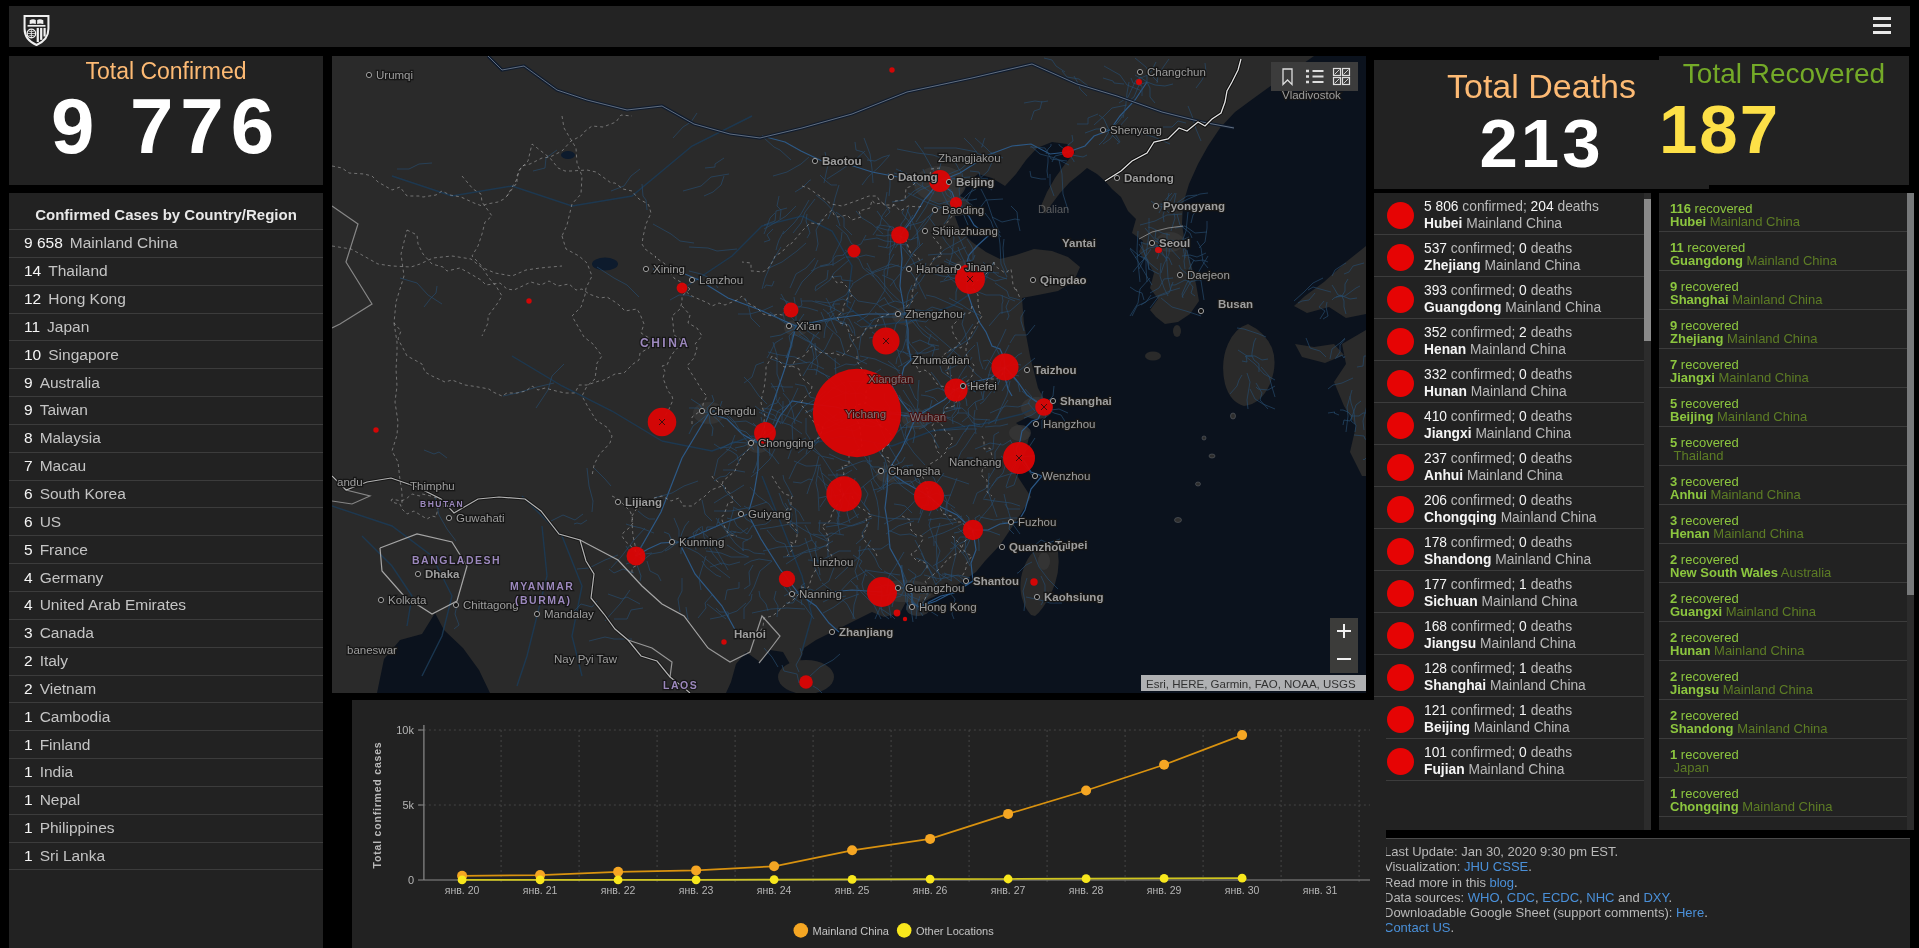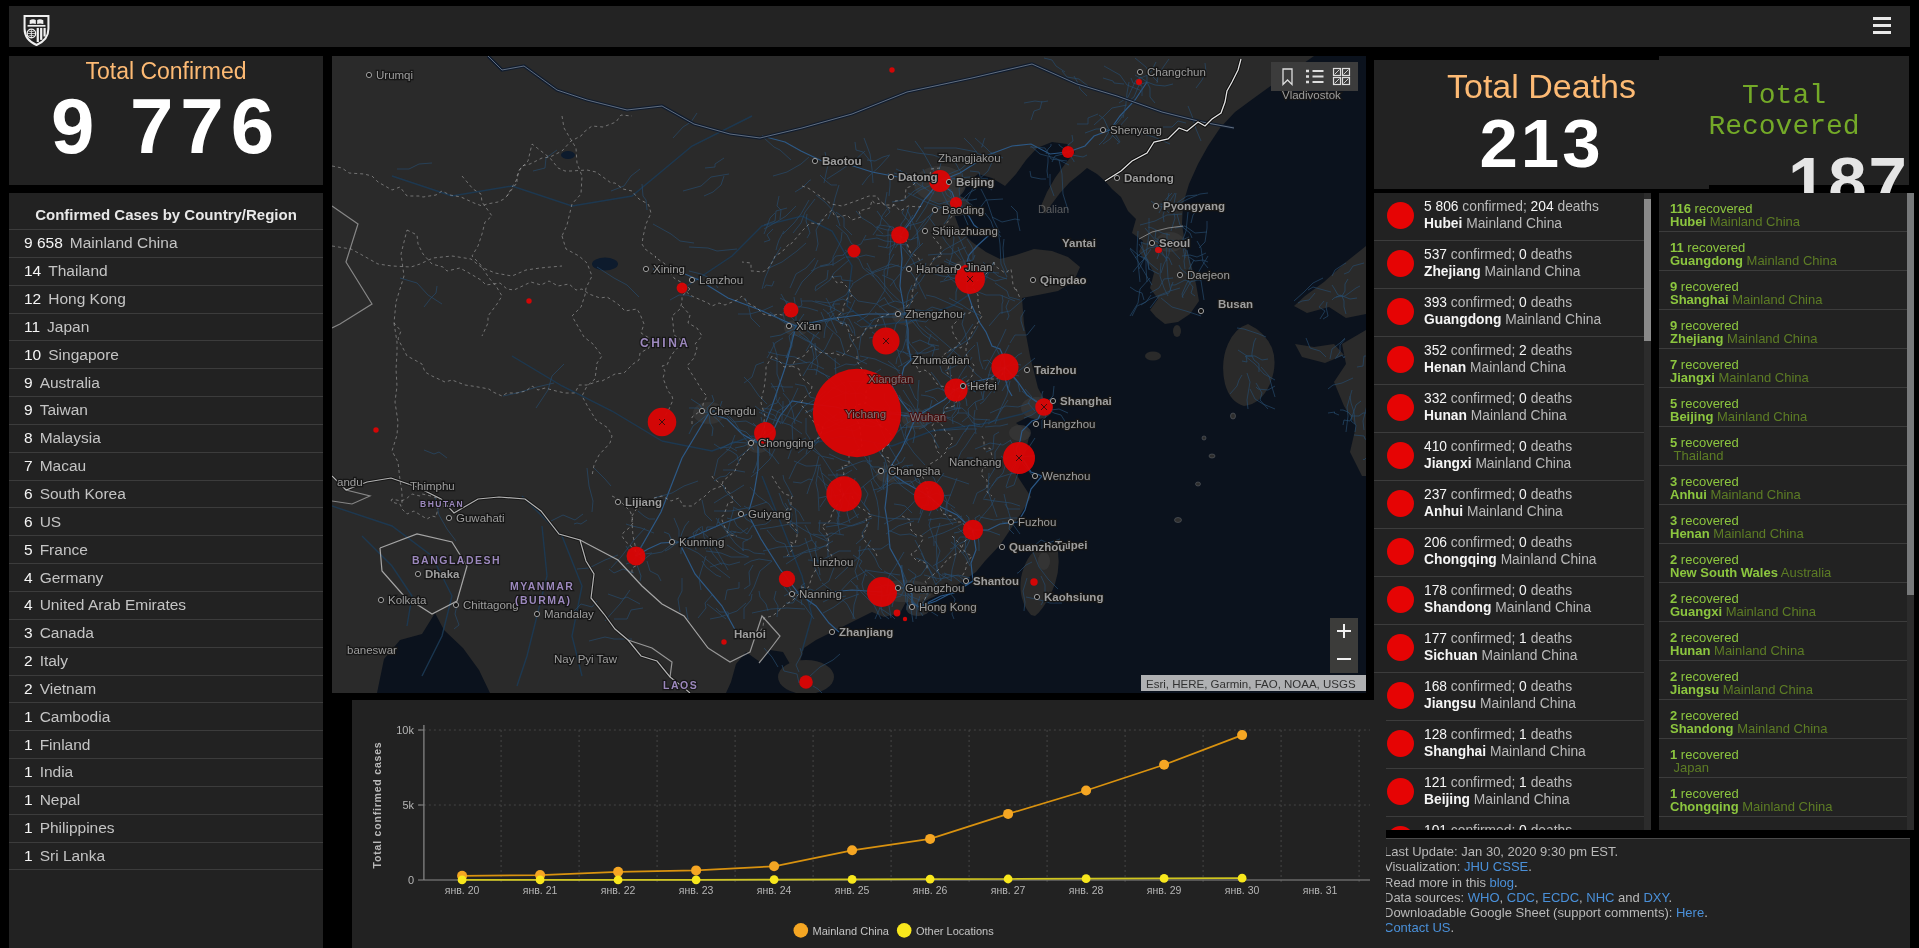--- a/index.html
+++ b/index.html
@@ -19,31 +19,31 @@
 #tc .num { text-align:center; color:#fff; font-weight:bold; font-size:78px; margin-top:-4px; letter-spacing:7px;}
 #clist { left:9px; top:193px; width:314px; height:755px; }
 #clist .hdr { text-align:center; color:#e8e8e8; font-weight:bold; font-size:15px; padding-top:13px; height:36px;}
 .crow { height:27.85px; border-top:1px solid #3c3c3c; padding-left:15px; font-size:15.5px; color:#c4c4c4; display:flex; align-items:center;}
 .crow b { color:#f5f5f5; margin-right:7px; font-weight:normal;}
 
 #td { left:1374px; top:60px; width:335px; height:129px; }
 #td .paneltitle { font-size:34px; margin-top:7px; }
 #td .num { text-align:center; color:#fff; font-weight:bold; font-size:69px; margin-top:-2px; letter-spacing:3px;}
 #dlist { left:1374px; top:193px; width:277px; height:637px; overflow:hidden;}
-.drow { height:48px; border-bottom:1px solid #3c3c3c; position:relative; }
+.drow { height:42px; border-bottom:1px solid #3c3c3c; position:relative; }
 .drow .dot { position:absolute; left:13px; top:9px; width:27px; height:27px; border-radius:50%; background:#e60404; }
 .drow .l1 { position:absolute; left:50px; top:6px; font-size:13.8px; color:#b9b9b9; }
 .drow .l2 { position:absolute; left:50px; top:23px; font-size:13.8px; color:#b9b9b9; }
 .drow .l1 b { color:#f5f5f5; font-weight:normal; } .drow .l2 b { color:#f5f5f5; }
 #dscroll { position:absolute; right:0; top:0; width:7px; height:100%; background:#2c2c2c; }
 #dscroll .thumb { position:absolute; top:6px; width:7px; height:142px; background:#8a8a8a; }
 
 #tr { left:1659px; top:56px; width:250px; height:129px; }
-#tr .paneltitle { font-size:28px; margin-top:24px; color:#74aa28;font-family:Liberation Mono, monospace; }
-#tr .num { text-align:right; color:#e5e5e5; font-weight:bold; font-size:69px; margin-top:0px; letter-spacing:2px;}
+#tr .paneltitle { font-size:28px; margin-top:2px; color:#74aa28; }
+#tr .num { text-align:left; color:#fde047; font-weight:bold; font-size:69px; margin-top:0px; letter-spacing:2px;}
 #rlist { left:1659px; top:193px; width:255px; height:637px; overflow:hidden; }
 .rrow { height:39px; border-bottom:1px solid #3c3c3c; position:relative; padding-left:11px; padding-top:9px;}
 .rrow .l1 { font-size:13px; color:#8cc63f; line-height:13px;}
 .rrow .l1 b { color:#8cc63f; }
 .rrow .l2 { font-size:13px; color:#5d7d25; line-height:13px;}
 .rrow .l2 b { color:#8cc63f; }
 #rscroll { position:absolute; right:0; top:0; width:7px; height:100%; background:#2c2c2c; }
 #rscroll .thumb { position:absolute; top:0px; width:7px; height:402px; background:#77797a; }
 
 #info { left:1374px; top:838px; width:536px; height:110px; padding:5px 0 0 10px;

